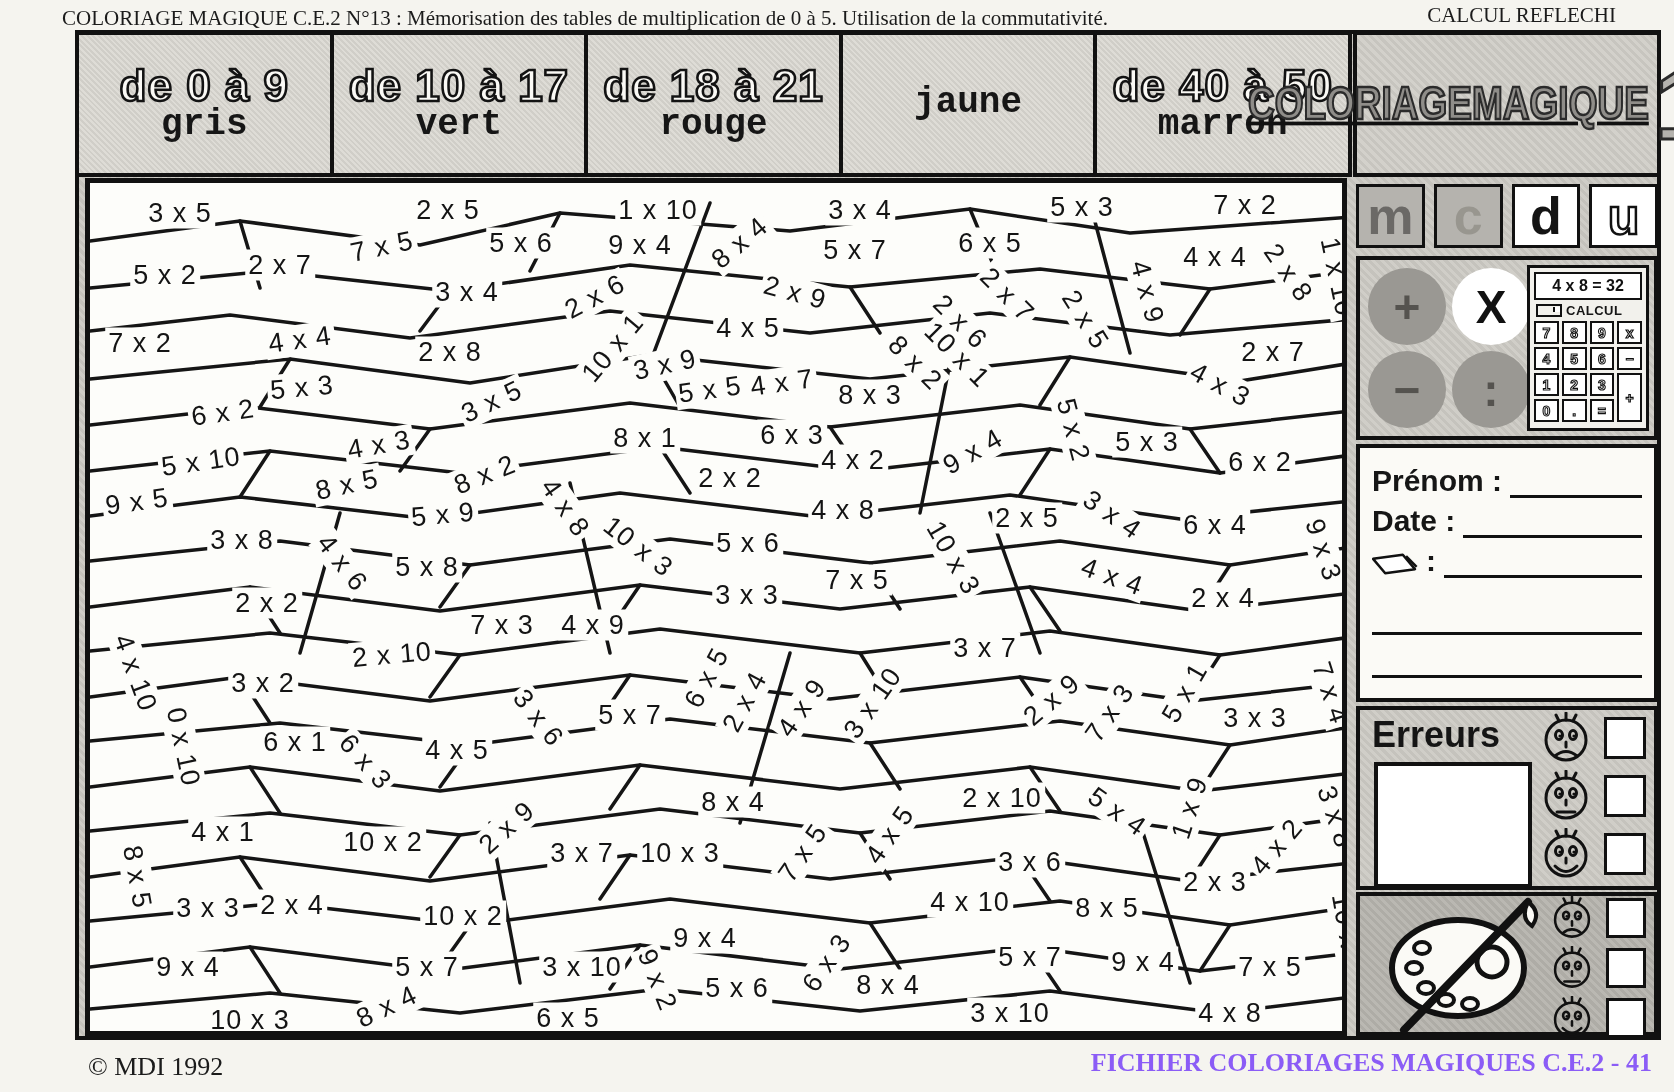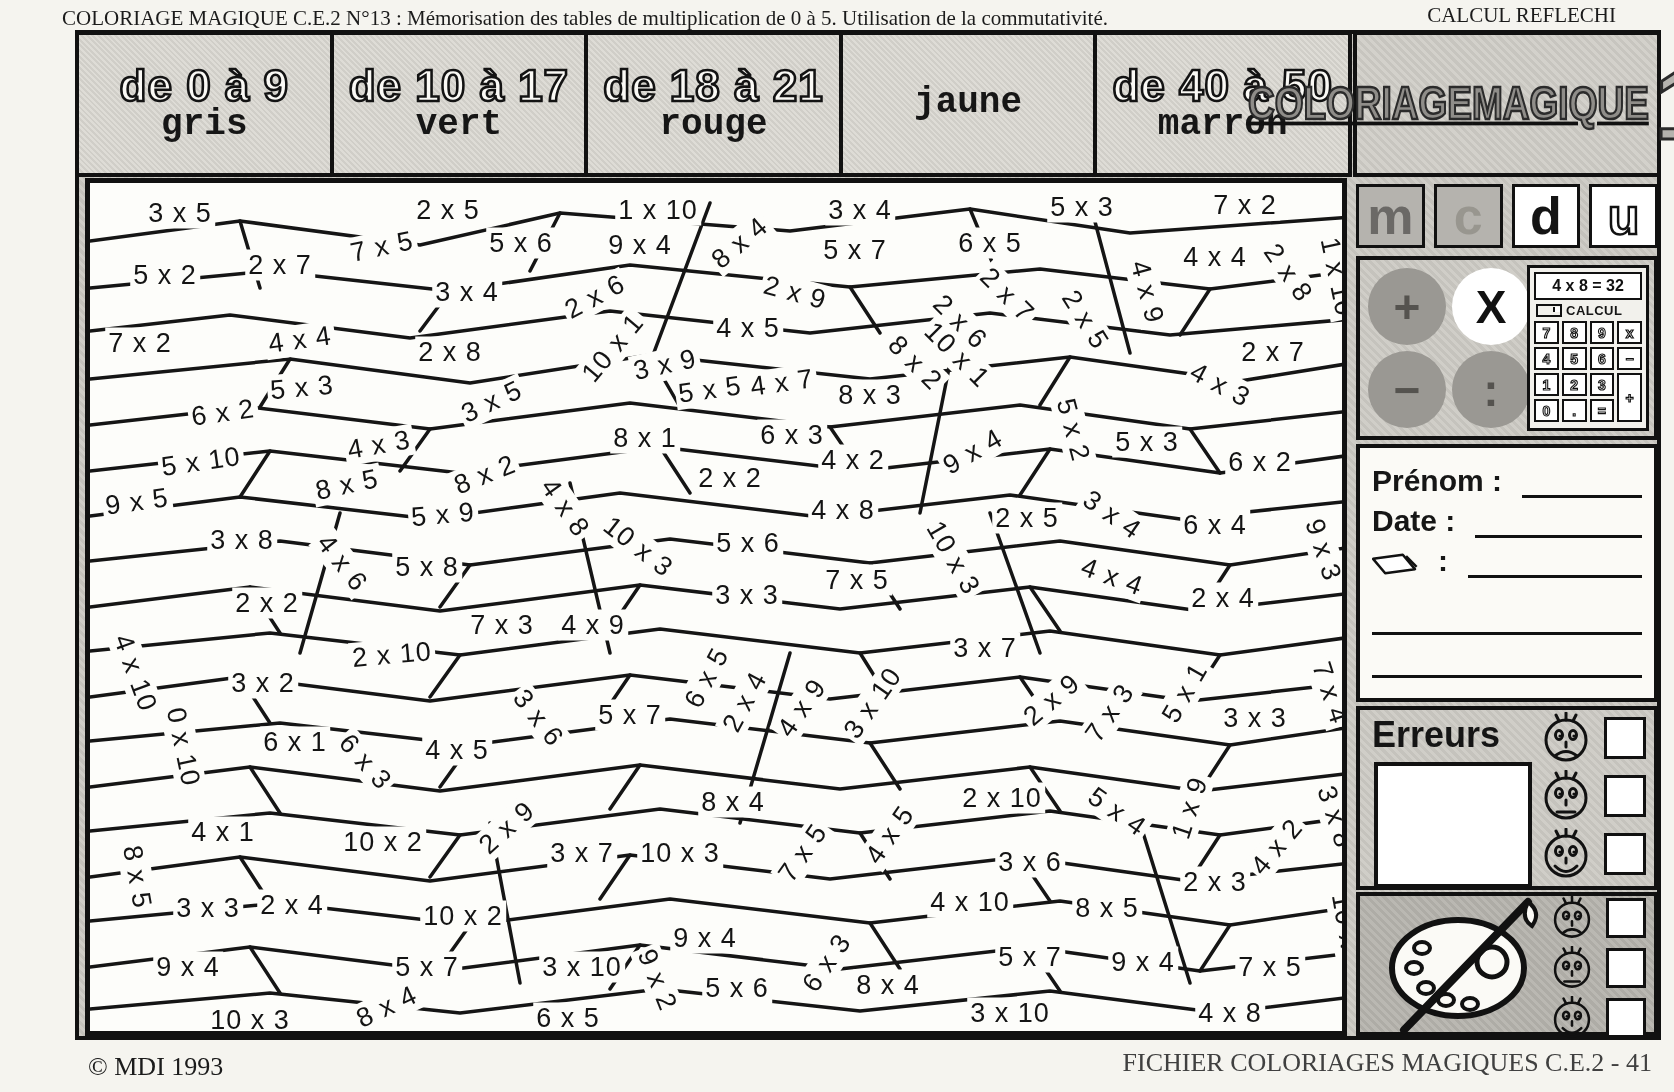--- a/index.html
+++ b/index.html
@@ -38,38 +38,38 @@
   .op-white{background:#fff;color:#111;}
   #calc{position:absolute;right:5px;top:5px;width:122px;height:166px;background:#f2f1ec;border:3px solid #111;box-sizing:border-box;padding:4px;}
   #calc-display{border:2px solid #111;background:#fff;font-size:16px;font-weight:bold;text-align:center;line-height:24px;height:24px;}
   #calc-label{display:flex;align-items:center;gap:4px;font-size:13px;font-weight:900;letter-spacing:.5px;margin:3px 0 3px 2px;color:#161616;}
   .calc-icon{display:inline-block;width:22px;height:9px;border:2px solid #111;position:relative;}
   .calc-icon:after{content:"";position:absolute;right:-0px;top:1px;width:5px;height:5px;background:#fff;border-left:2px solid #111;}
   #calc-keys{display:grid;grid-template-columns:repeat(4,1fr);grid-auto-rows:23px;gap:3px;}
   .key{border:2px solid #111;background:#fff;display:flex;align-items:center;justify-content:center;font-size:14px;font-weight:800;color:#fff;-webkit-text-stroke:1.1px #111;box-sizing:border-box;}
   .key.tall{grid-row:span 2;}
   #form-panel{left:1356px;top:444px;width:302px;height:258px;background:#fbfaf6;padding:10px 12px;font-weight:bold;}
-  .form-row{display:flex;align-items:flex-end;gap:20px;height:40px;font-size:30px;color:#161616;}
+  .form-row{display:flex;align-items:flex-end;gap:8px;height:40px;font-size:30px;color:#161616;}
   .form-line{flex:1;border-bottom:3px solid #111;height:30px;}
   .full-line{border-bottom:3px solid #111;height:40px;}
   #erreurs-panel{left:1356px;top:706px;width:302px;height:184px;background:repeating-linear-gradient(45deg,#d0cec8 0 3px,#c5c3bd 3px 6px);}
   #erreurs-label{position:absolute;left:12px;top:4px;font-size:36px;font-weight:bold;color:#151515;}
   #erreurs-box{position:absolute;left:14px;top:52px;width:150px;height:118px;background:#fff;border:4px solid #111;}
   .faces-col{position:absolute;right:8px;top:2px;display:flex;flex-direction:column;gap:6px;}
   .face-row{display:flex;align-items:center;gap:12px;}
   .face{width:52px;height:52px;}
   .checkbox{width:36px;height:36px;background:#fff;border:3px solid #111;}
   #palette-panel{left:1356px;top:892px;width:302px;height:144px;background:repeating-linear-gradient(45deg,#bab8b2 0 3px,#aeaca6 3px 6px);}
   #palette-panel .faces-col{top:0px;}
   #palette-panel .face{width:44px;height:44px;}
   #palette-panel .checkbox{width:34px;height:34px;}
   #palette-art{position:absolute;left:10px;top:0px;}
   
   .footer-left{position:absolute;left:88px;top:1052px;font-family:"Liberation Serif",serif;font-size:26px;color:#1b1b1b;}
-  .footer-right{position:absolute;right:22px;top:1048px;font-family:"Liberation Serif",serif;font-size:26px;font-weight:normal;color:#404040;}
+  .footer-right{position:absolute;right:22px;top:1048px;font-family:"Liberation Serif",serif;font-size:26px;font-weight:bold;color:#8b5cf6;}
 </style>
 </head>
 <body>
 
 <div id="page">
 
   <div class="top-title">COLORIAGE MAGIQUE C.E.2  N°13 : Mémorisation des tables de multiplication de 0 à 5. Utilisation de la commutativité.</div>
   <div class="top-right">CALCUL REFLECHI</div>
 
   <div id="frame"></div>
@@ -444,16 +444,16 @@
               <path d="M15 38 Q26 49 37 38"></path>
             </g>
             <circle cx="20" cy="24" r="1.6" fill="#111"></circle>
             <circle cx="34" cy="24" r="1.6" fill="#111"></circle>
           </svg>
           <div class="checkbox"></div>
         </div>
       </div>
   </div>
 
-  <div class="footer-left">© MDI 1993</div>
+  <div class="footer-left">© MDI 1992</div>
   <div class="footer-right">FICHIER COLORIAGES MAGIQUES C.E.2  - 41</div>
 
 </div>
 
 </body></html>

